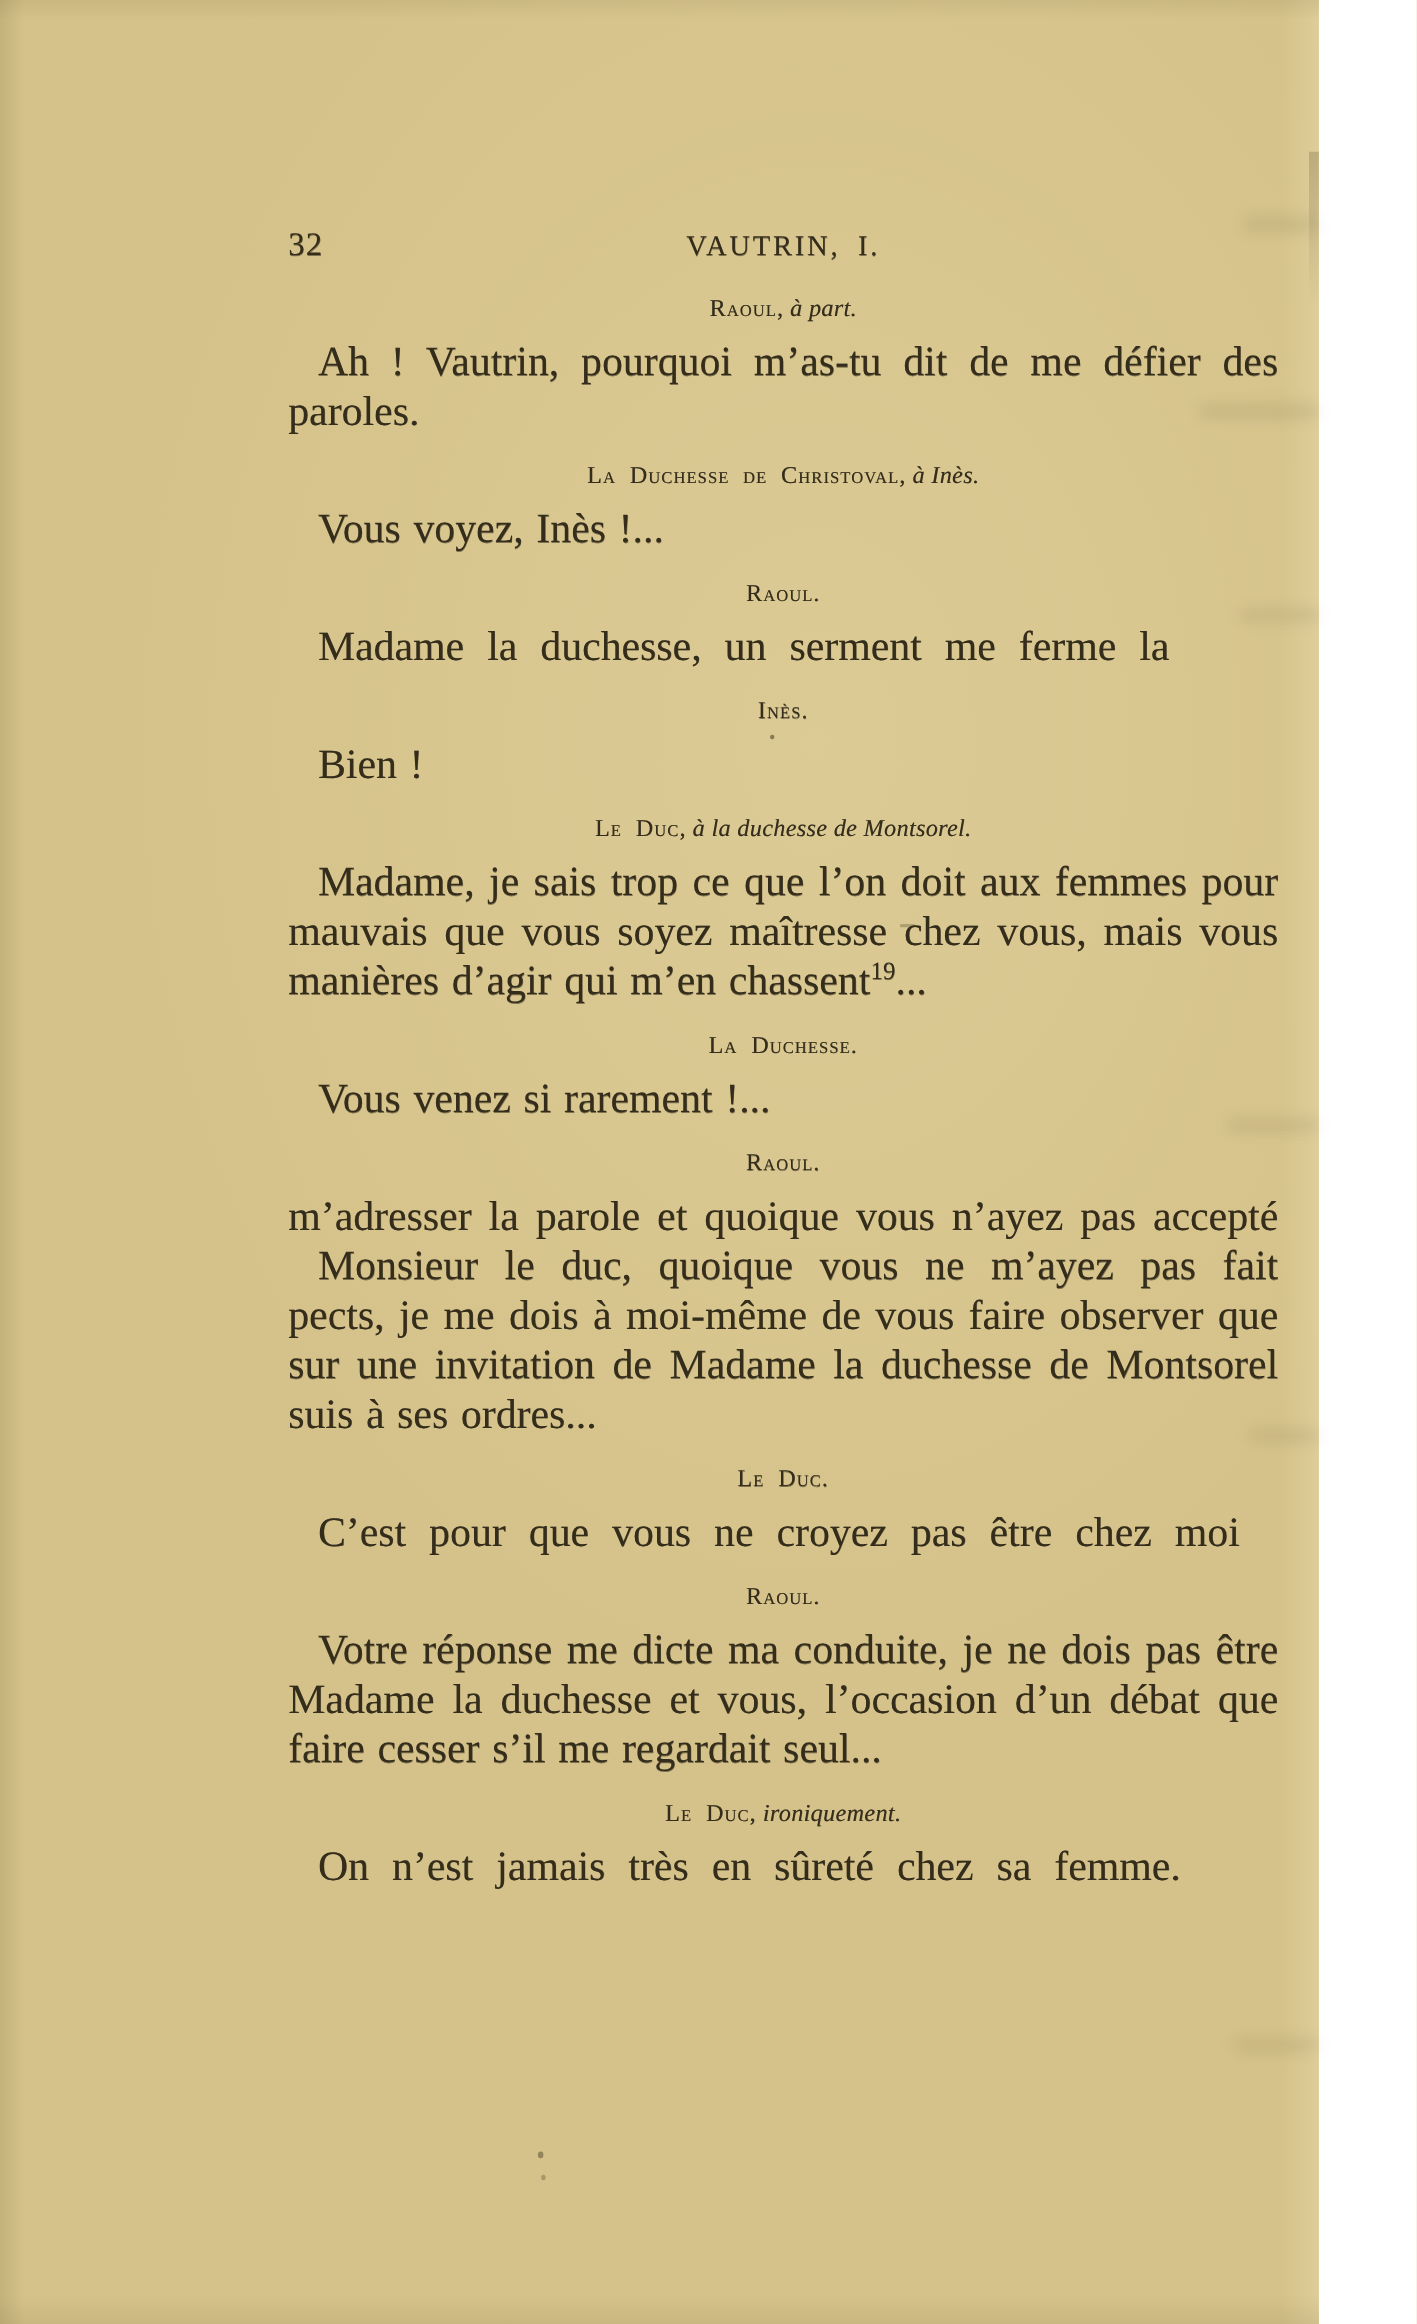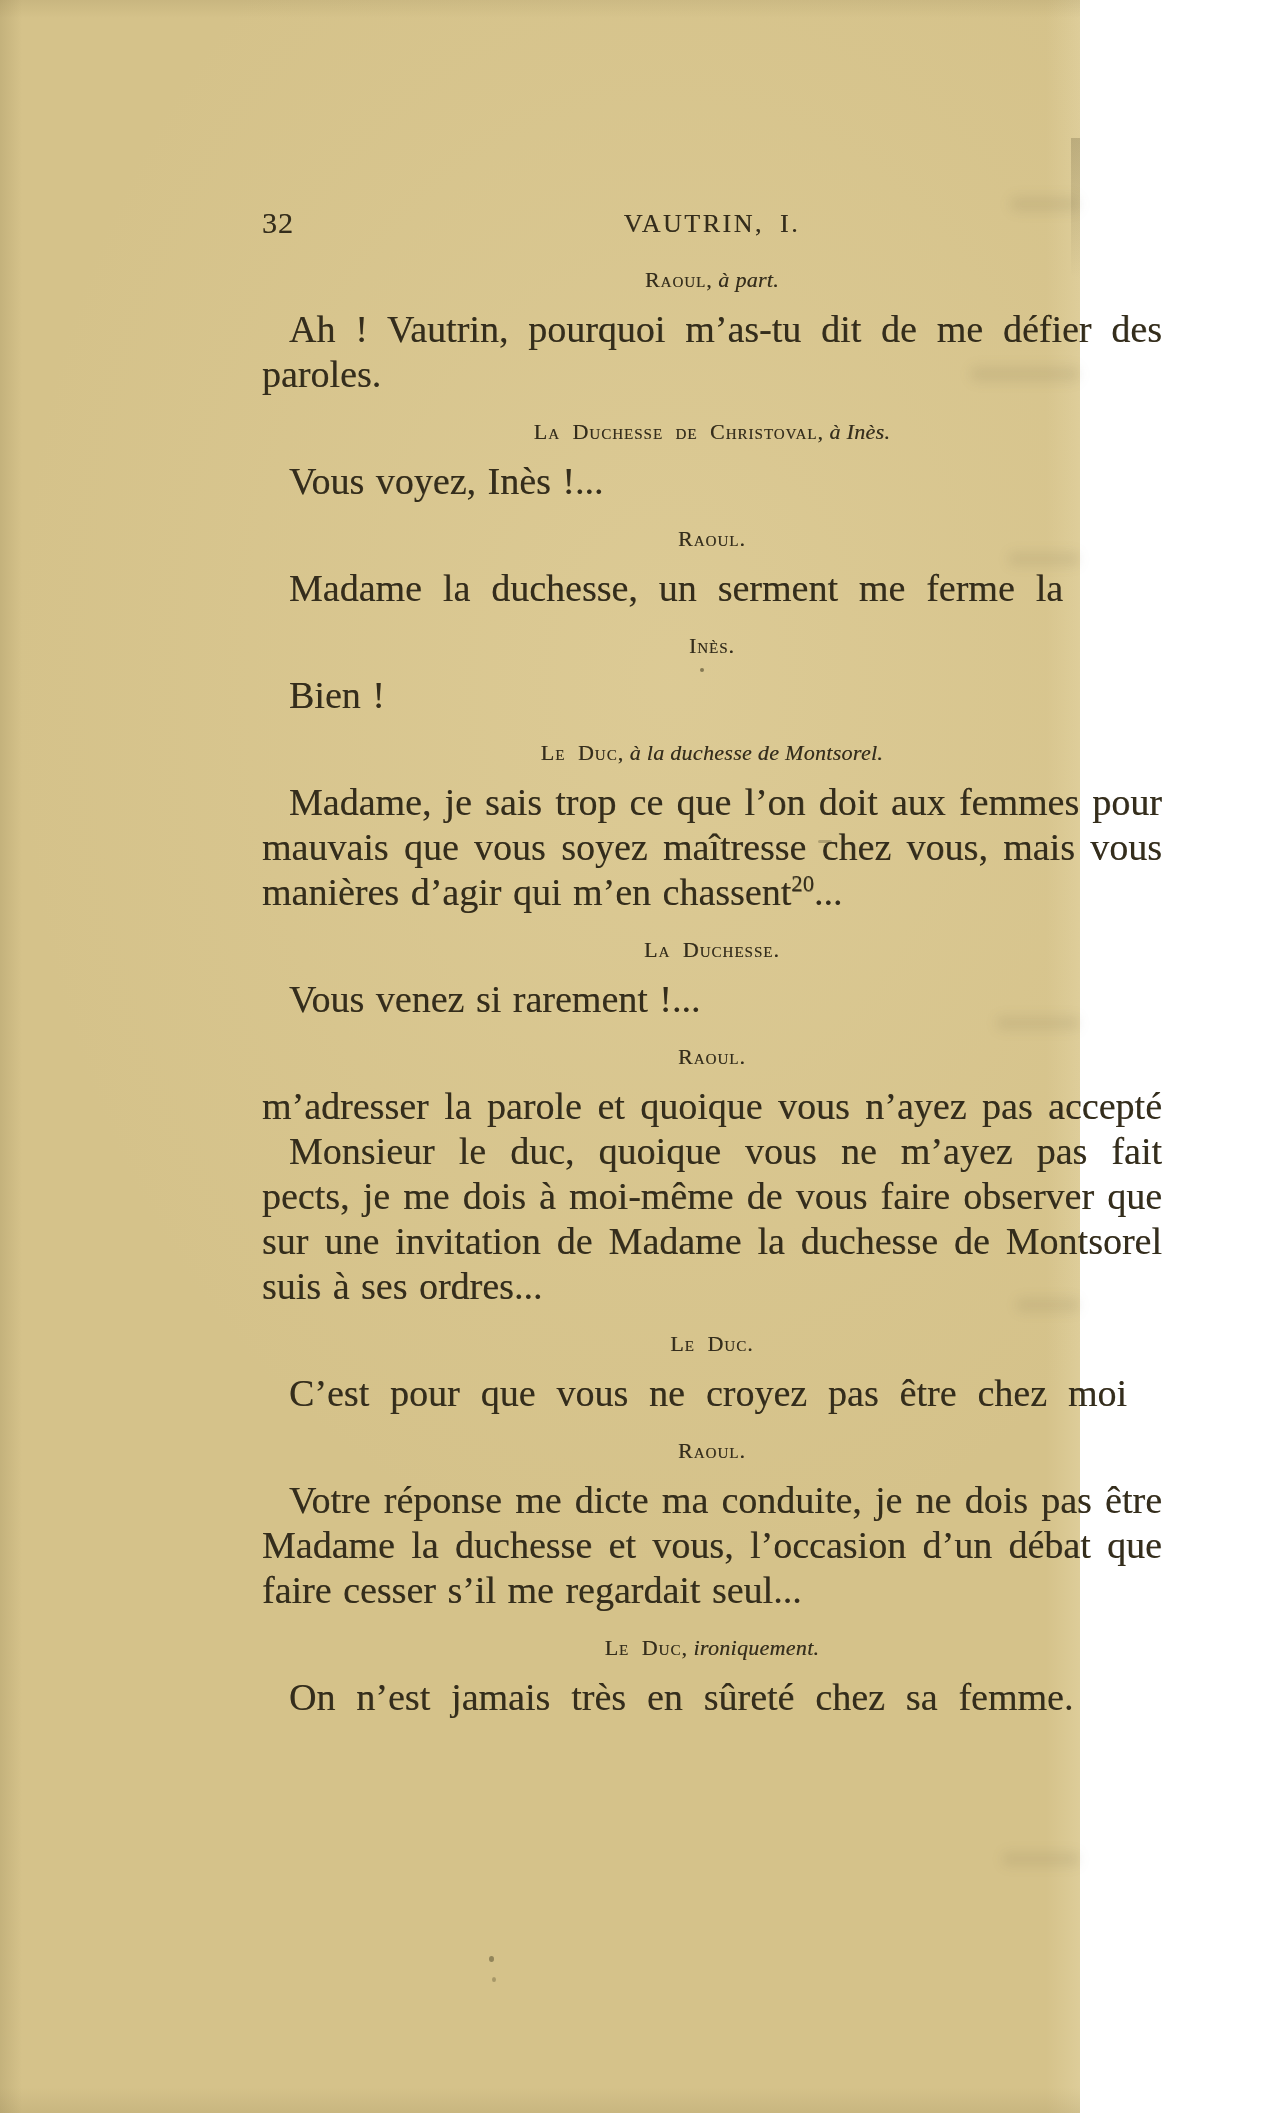--- a/index.html
+++ b/index.html
@@ -7,21 +7,21 @@
     padding: 0;
   }
   body {
     width: 1288px;
     height: 2113px;
     overflow: hidden;
     font-family: "Liberation Serif", "DejaVu Serif", serif;
   }
   .page {
     position: relative;
-    width: 1080px;
+    width: 1199px;
     height: 2113px;
     background:
       radial-gradient(ellipse 1100px 1500px at 62% 32%, rgba(226,209,158,0.55) 0%, rgba(214,195,140,0.0) 60%),
       linear-gradient(90deg, rgba(92,78,38,0.14) 0px, rgba(92,78,38,0.0) 22px),
       linear-gradient(180deg, rgba(92,78,38,0.10) 0px, rgba(92,78,38,0.0) 18px),
       linear-gradient(0deg, rgba(92,78,38,0.10) 0px, rgba(92,78,38,0.0) 26px),
       linear-gradient(270deg, rgba(255,248,214,0.20) 0px, rgba(255,248,214,0.0) 34px),
       #d5c28a;
     color: #342d1c;
   }
@@ -164,21 +164,21 @@
           <div class="line indent spread"><span>Madame la duchesse, un serment me ferme la bouche.</span></div>
         </div>
         <div class="speaker-heading"><span class="speaker-name">Inès.</span></div>
         <div class="dialogue-paragraph">
           <div class="line indent"><span>Bien !</span></div>
         </div>
         <div class="speaker-heading"><span class="speaker-name">Le Duc,</span> <span class="direction">à la duchesse de Montsorel.</span></div>
         <div class="dialogue-paragraph">
           <div class="line indent just"><span>Madame, je sais trop ce que l’on doit aux femmes pour trouver</span></div>
           <div class="line just"><span>mauvais que vous soyez maîtresse chez vous, mais vous avez des</span></div>
-          <div class="line"><span>manières d’agir qui m’en chassent</span><sup>20</sup>...</div>
+          <div class="line"><span>manières d’agir qui m’en chassent</span><sup>19</sup>...</div>
         </div>
         <div class="speaker-heading"><span class="speaker-name">La Duchesse.</span></div>
         <div class="dialogue-paragraph">
           <div class="line indent"><span>Vous venez si rarement !...</span></div>
         </div>
         <div class="speaker-heading"><span class="speaker-name">Raoul.</span></div>
         <div class="dialogue-paragraph">
           <div class="line just"><span>m’adresser la parole et quoique vous n’ayez pas accepté mes res-</span></div>
           <div class="line indent just"><span>Monsieur le duc, quoique vous ne m’ayez pas fait l’honneur de</span></div>
           <div class="line just"><span>pects, je me dois à moi-même de vous faire observer que je suis ici</span></div>

